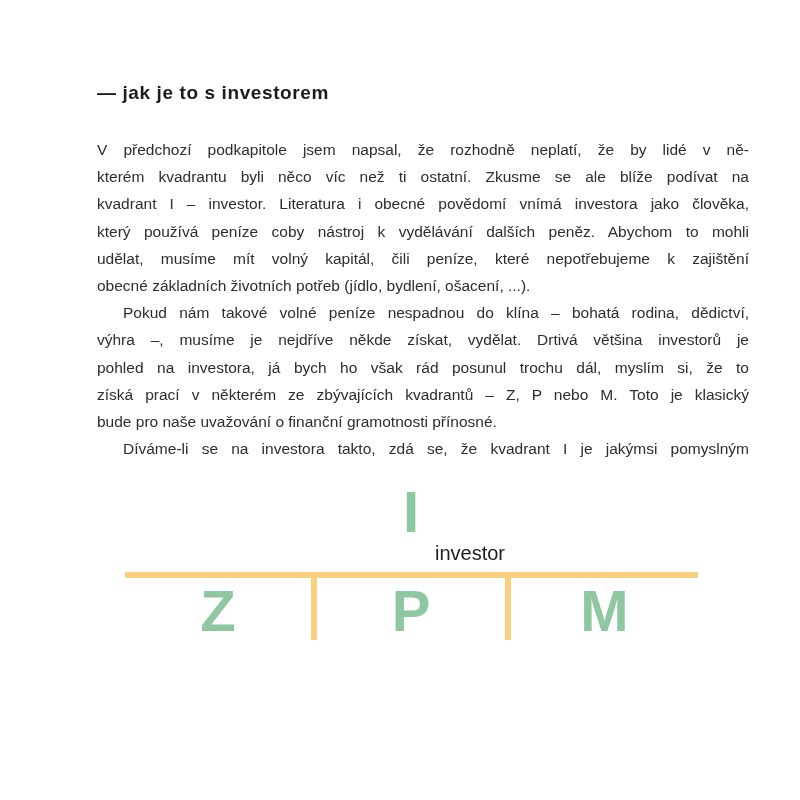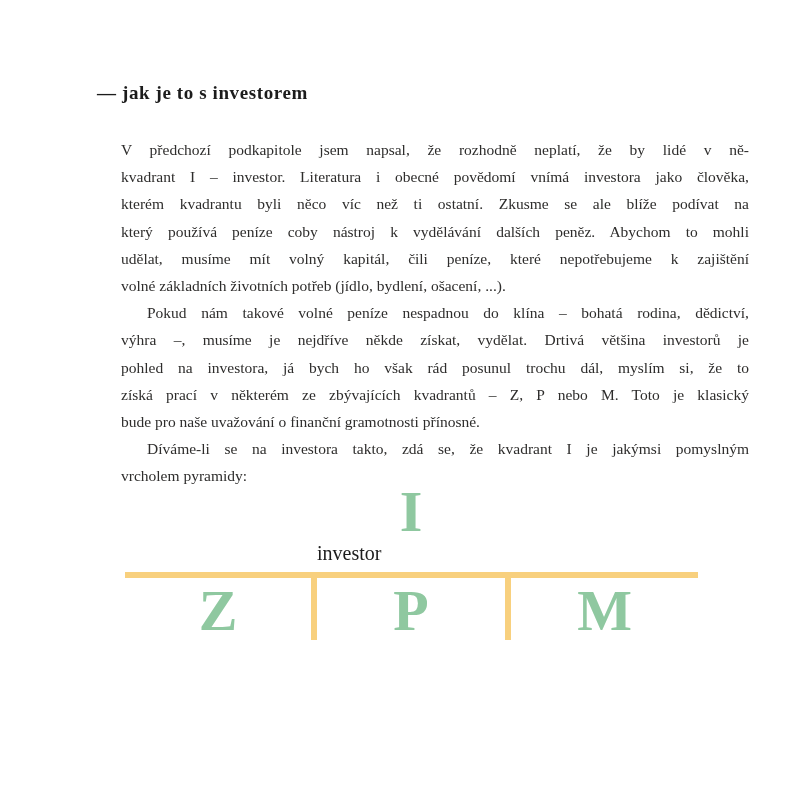--- a/index.html
+++ b/index.html
@@ -5,21 +5,21 @@
   html, body {
     margin: 0;
     padding: 0;
     background: #ffffff;
   }
   .page {
     position: relative;
     width: 800px;
     height: 640px;
     background: var(--paper, #ffffff);
-    font-family: Liberation Serif, serif;
+    font-family: Liberation Sans, sans-serif;
     overflow: hidden;
   }
   .heading {
     position: absolute;
     left: 97px;
     top: 82px;
     margin: 0;
     font-size: 19px;
     font-weight: bold;
     letter-spacing: 0.6px;
@@ -31,21 +31,20 @@
     top: 136px;
     width: 652px;
     font-size: 15.5px;
     line-height: 27.2px;
     color: var(--ink, #2e2d2c);
   }
   .line {
     text-align: justify;
     text-align-last: justify;
     white-space: nowrap;
-    margin-left: 24px;
   }
   .line.final {
     text-align: left;
     text-align-last: auto;
   }
   .line.indent {
     text-indent: 26px;
   }
   
   .pyr-letter {
@@ -53,21 +52,21 @@
     font-size: 58px;
     font-weight: bold;
     line-height: 54px;
     text-align: center;
     color: var(--green, #8fc8a0);
   }
   .pyr-label {
     position: absolute;
     font-size: 20px;
     line-height: 22px;
-    text-align: left;
+    text-align: right;
     color: var(--ink-dark, #242322);
   }
   .top-letter { left: 317px; top: 485px; width: 188px; }
   .top-label  { left: 317px; top: 542px; width: 188px; }
   .hline {
     position: absolute;
     left: 125px;
     top: 572px;
     width: 573px;
     height: 6px;
@@ -106,32 +105,31 @@
 </style>
 </head>
 <body>
 
 <div class="page">
 
   <h1 class="heading">— jak je to s investorem</h1>
 
   <div class="body-text" id="body-text">
       <div class="line">V předchozí podkapitole jsem napsal, že rozhodně neplatí, že by lidé v ně-</div>
+      <div class="line">kterém kvadrantu byli něco víc než ti ostatní. Zkusme se ale blíže podívat na</div>
       <div class="line">kvadrant I – investor. Literatura i obecné povědomí vnímá investora jako člověka,</div>
-      <div class="line">kterém kvadrantu byli něco víc než ti ostatní. Zkusme se ale blíže podívat na</div>
       <div class="line">který používá peníze coby nástroj k vydělávání dalších peněz. Abychom to mohli</div>
       <div class="line">udělat, musíme mít volný kapitál, čili peníze, které nepotřebujeme k zajištění</div>
-      <div class="line final">volné základních životních potřeb (jídlo, bydlení, ošacení, ...).</div>
+      <div class="line final">obecné základních životních potřeb (jídlo, bydlení, ošacení, ...).</div>
       <div class="line indent">Pokud nám takové volné peníze nespadnou do klína – bohatá rodina, dědictví,</div>
       <div class="line">výhra –, musíme je nejdříve někde získat, vydělat. Drtivá většina investorů je</div>
       <div class="line">pohled na investora, já bych ho však rád posunul trochu dál, myslím si, že to</div>
       <div class="line">získá prací v některém ze zbývajících kvadrantů – Z, P nebo M. Toto je klasický</div>
       <div class="line final">bude pro naše uvažování o finanční gramotnosti přínosné.</div>
       <div class="line indent">Díváme-li se na investora takto, zdá se, že kvadrant I je jakýmsi pomyslným</div>
-      <div class="line final">vrcholem pyramidy:</div>
     </div>
 
   <div>
     <div class="pyr-letter top-letter">I</div>
     <div class="pyr-label top-label">investor</div>
     <div class="hline"></div>
     <div class="vline vline-1"></div>
     <div class="vline vline-2"></div>
     <div id="cells">
         <div class="pyr-letter cell-letter c1">Z</div>

